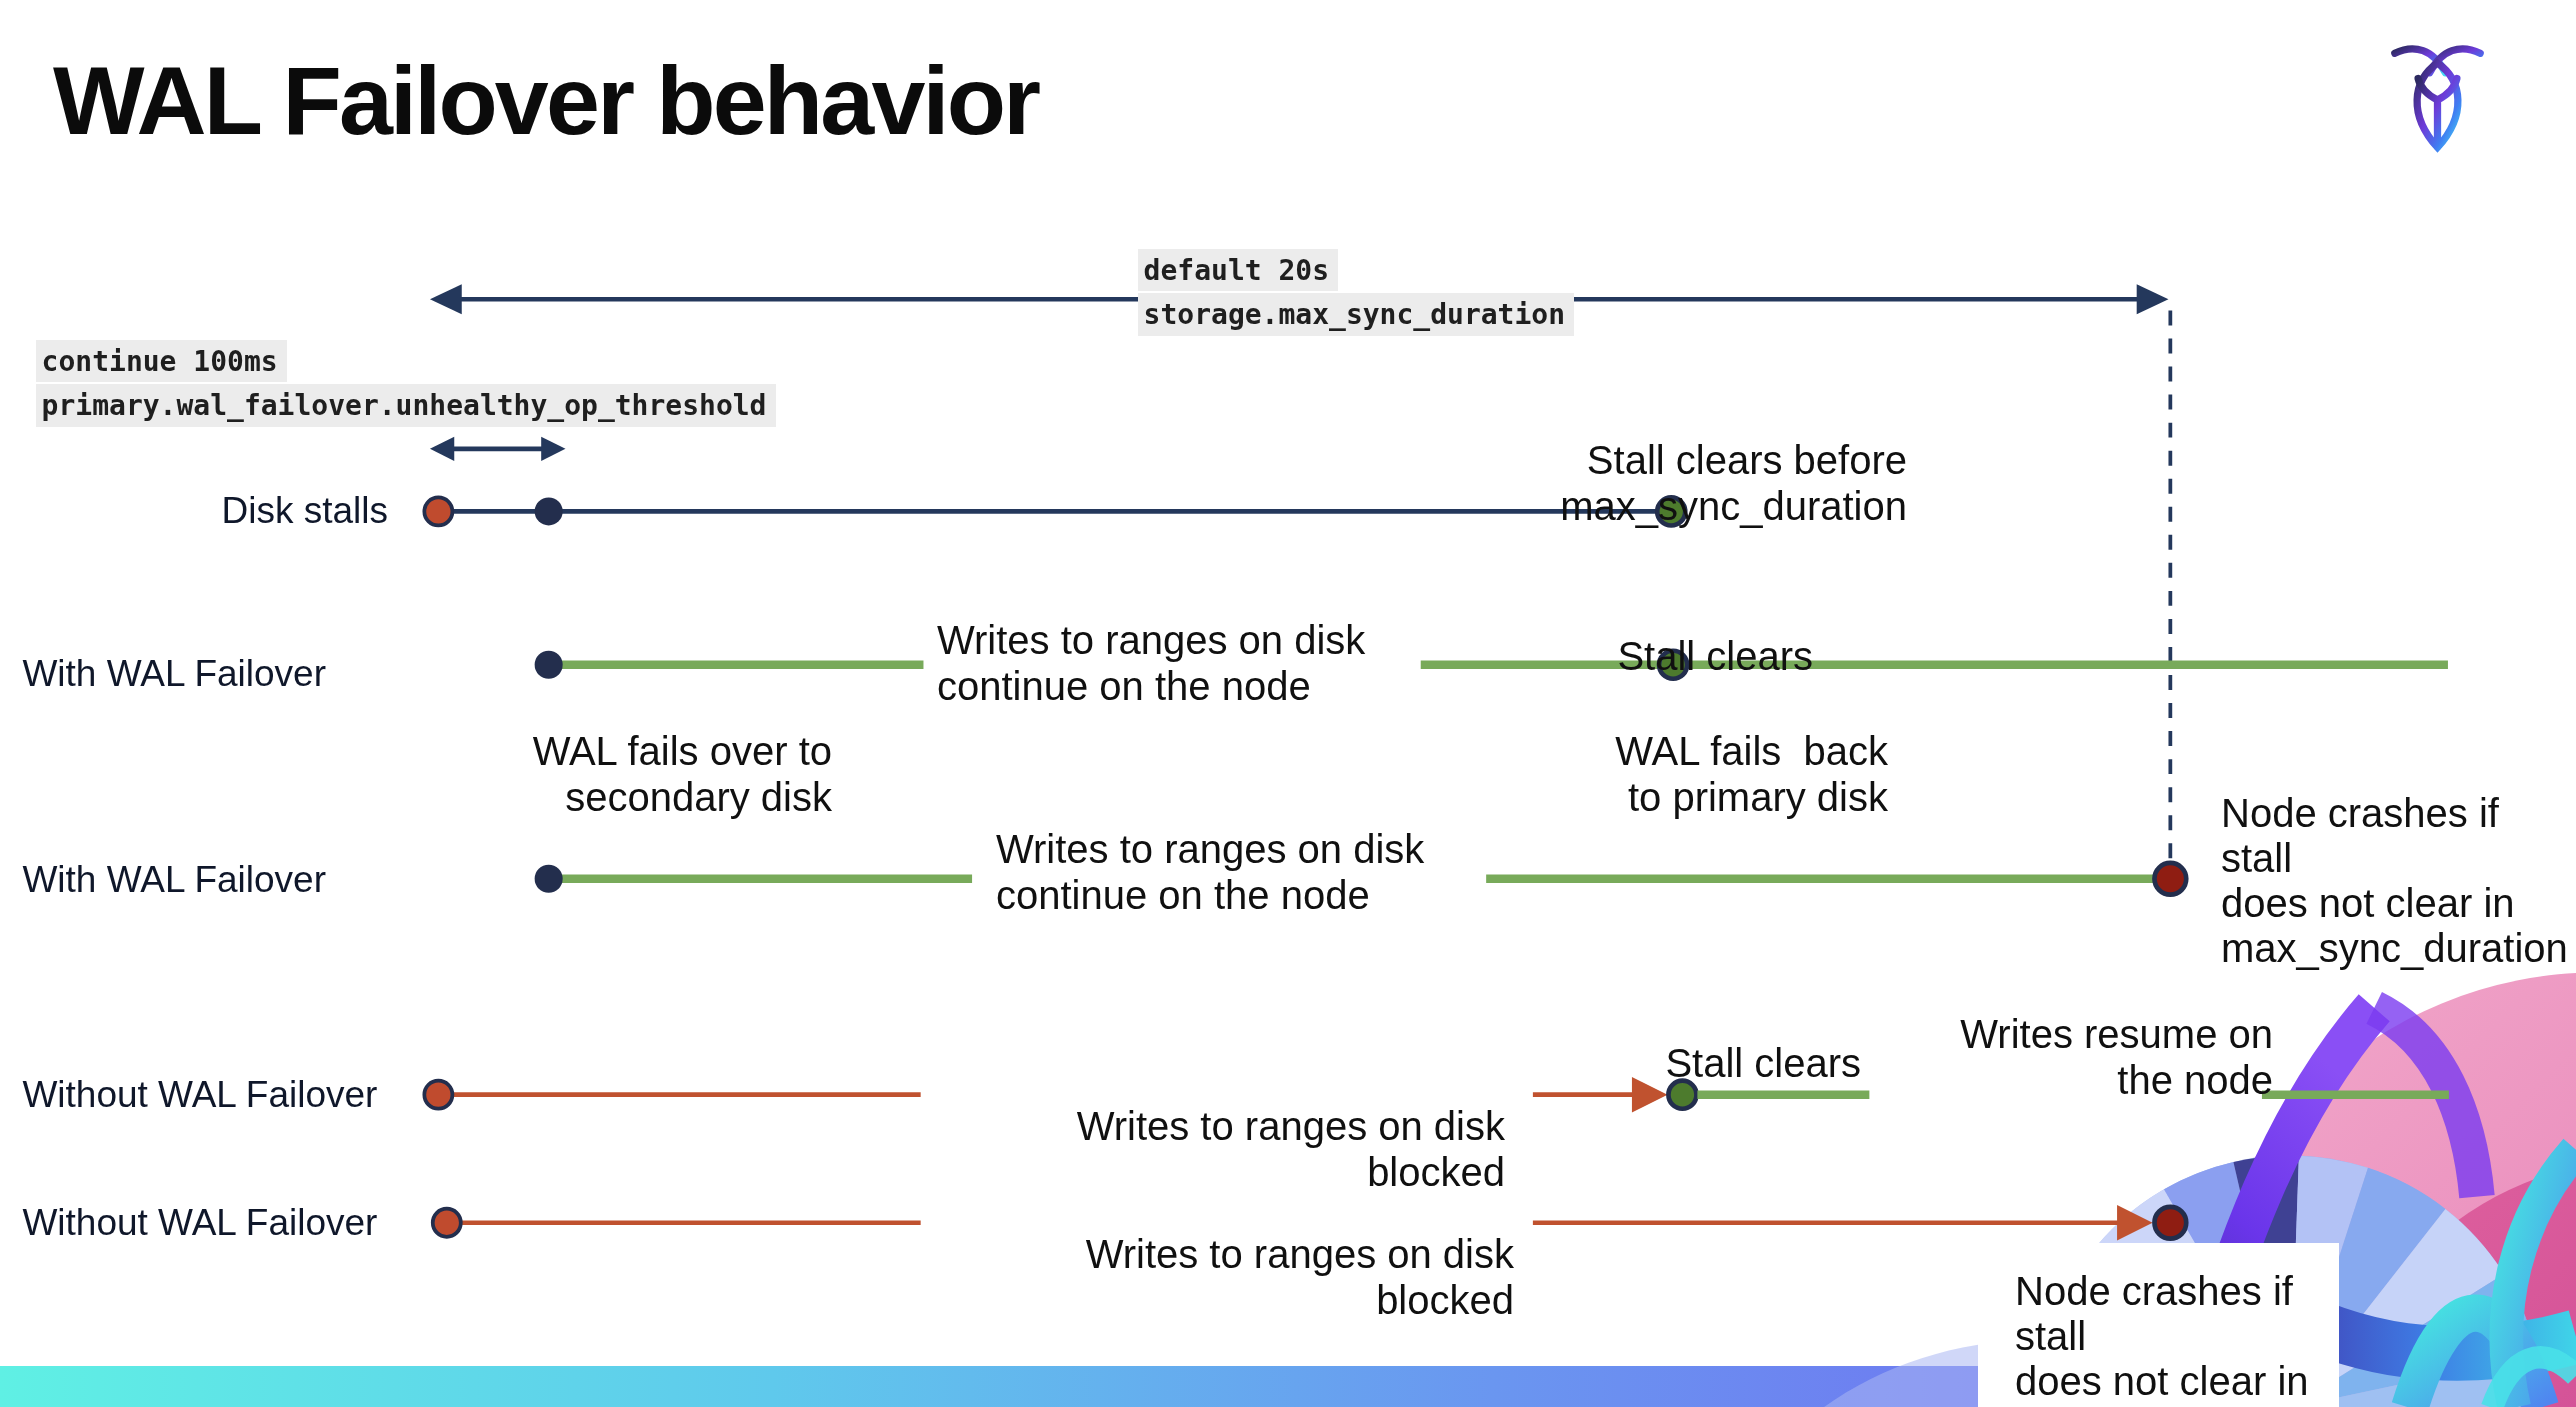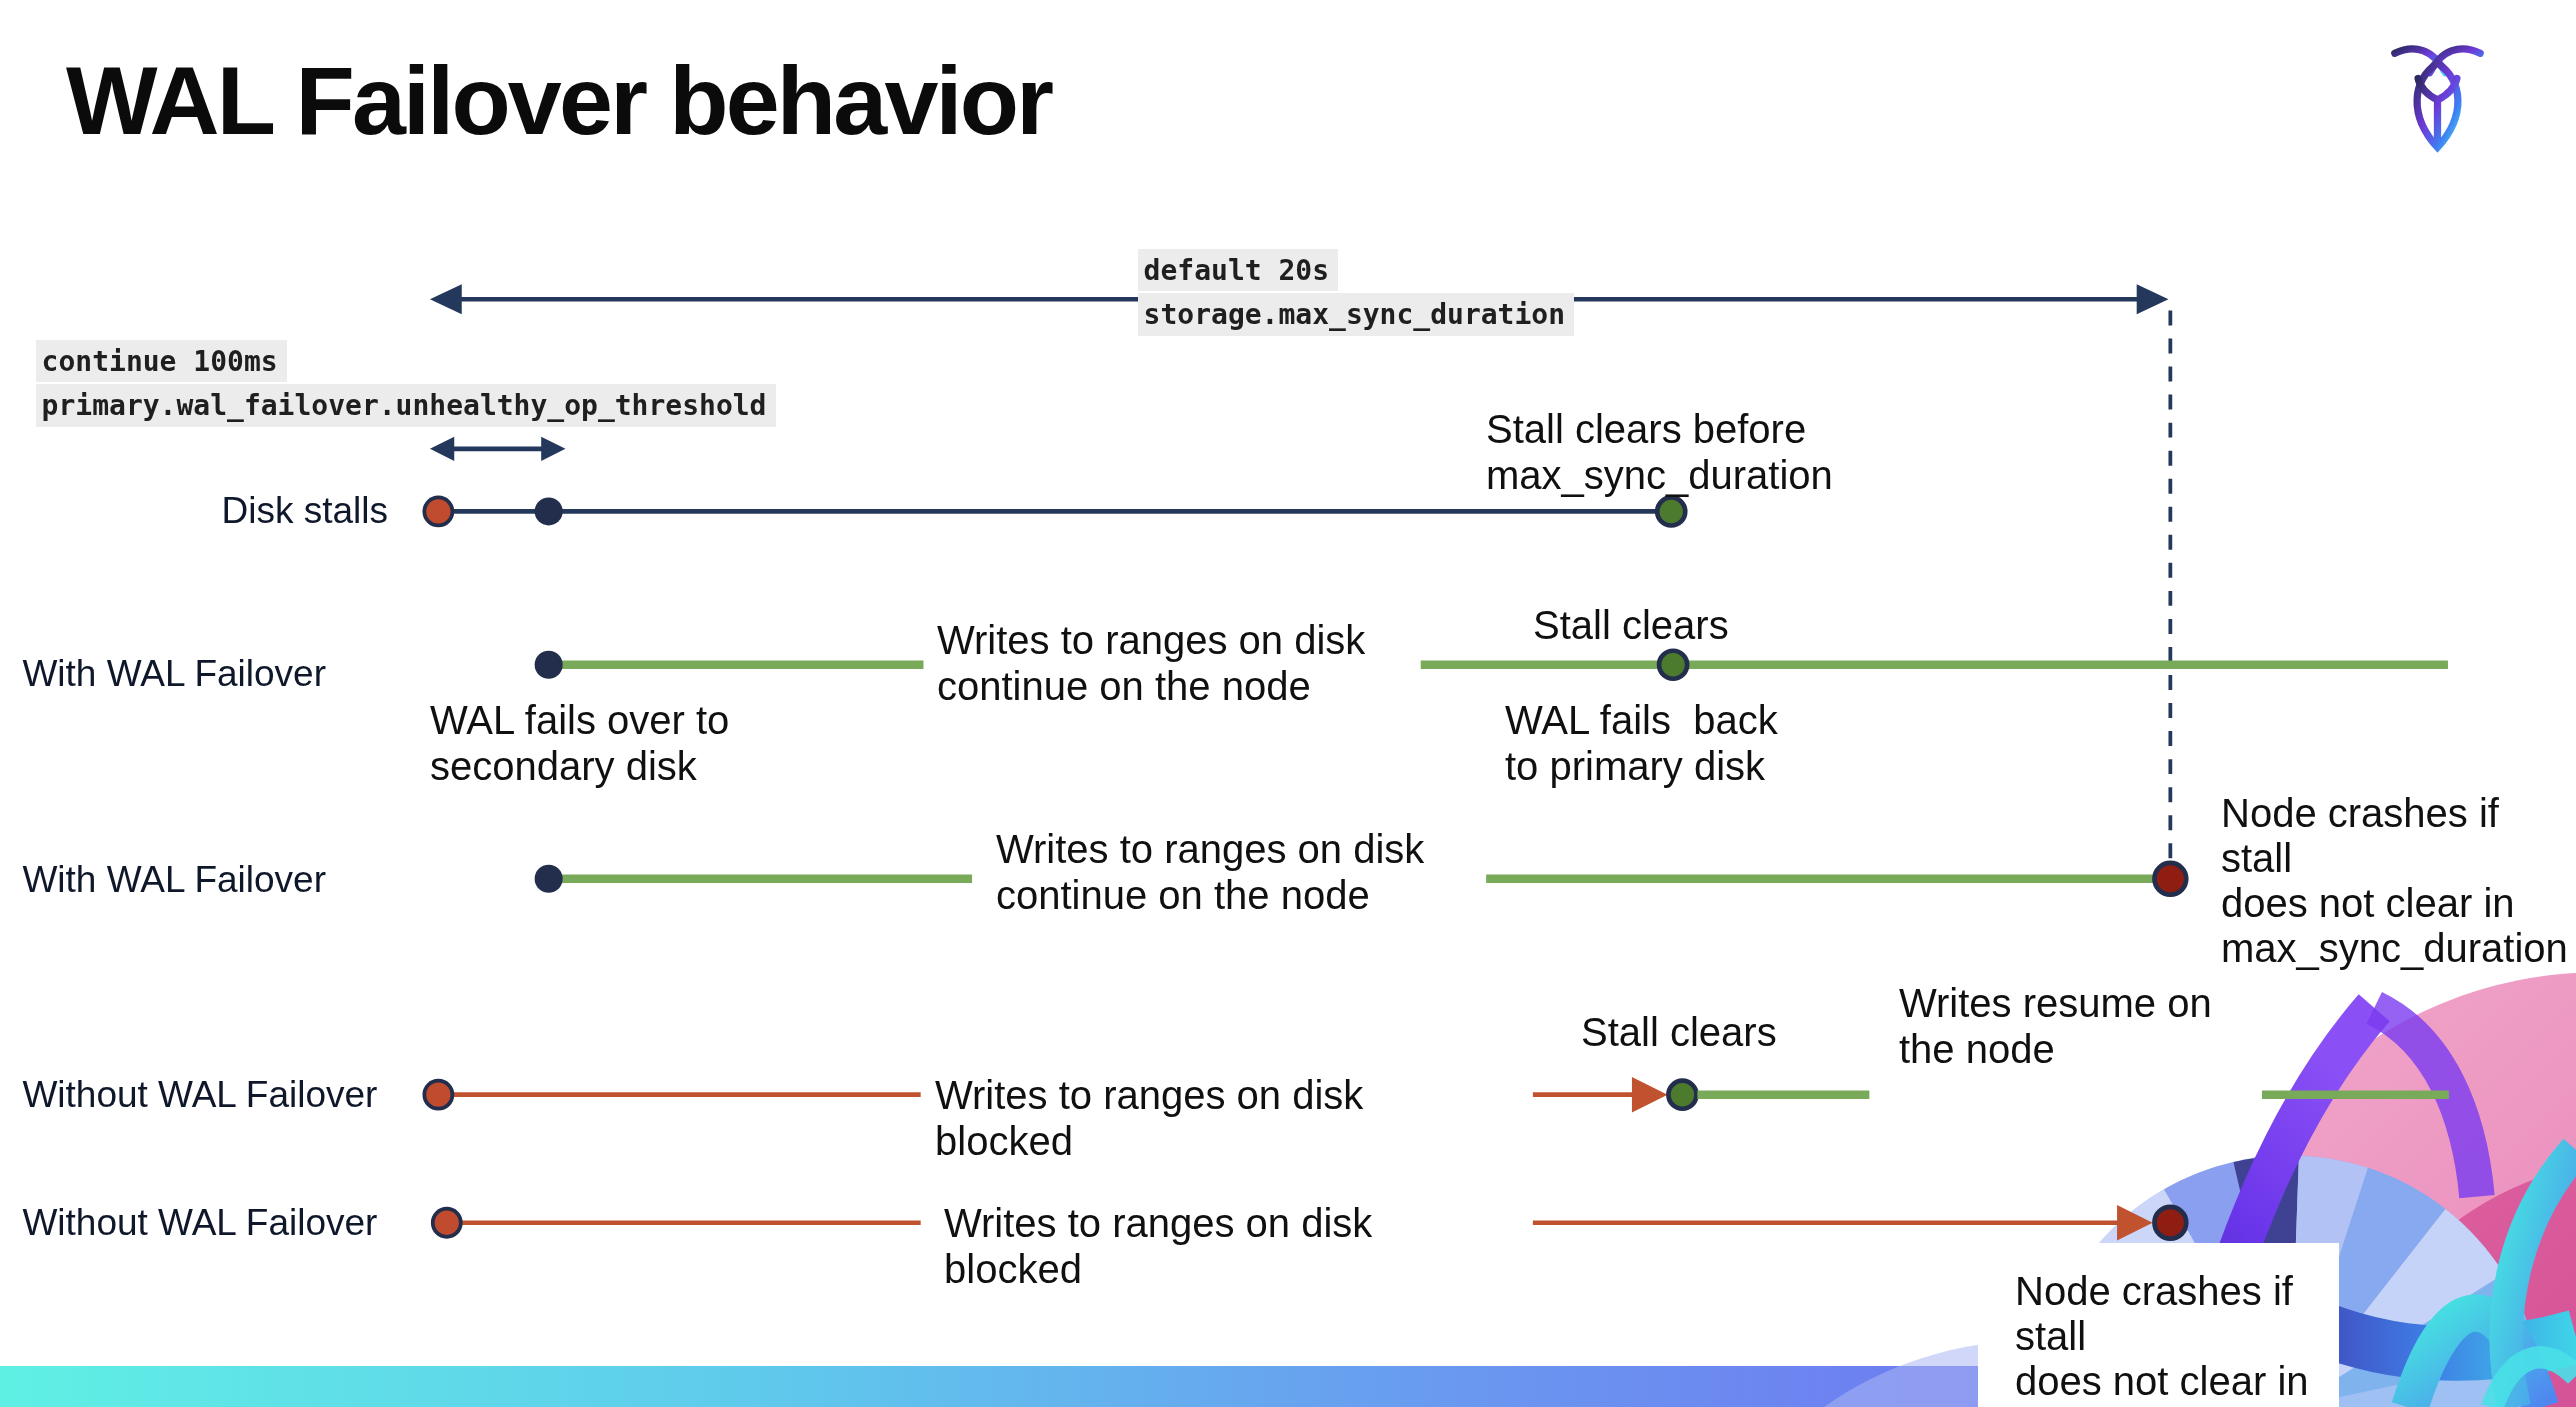--- a/index.html
+++ b/index.html
@@ -1,24 +1,24 @@
 <!DOCTYPE html>
 <html style="font-size:15px"><head>
 <meta charset="utf-8">
 <style>
   html,body{margin:0;padding:0;}
   body{width:2576px;height:1408px;position:relative;background:#ffffff;overflow:hidden;
        font-family:"Liberation Sans",sans-serif;}
   .abs{position:absolute;}
-  #title{left:66px;top:45px;font-size:97px;font-weight:700;letter-spacing:-2.8px;color:#0b0b0b;z-index:6;}
+  #title{left:53px;top:45px;font-size:97px;font-weight:700;letter-spacing:-2.8px;color:#0b0b0b;z-index:6;}
   .code-block{z-index:6;}
   .code-line{display:table;font-family:"DejaVu Sans Mono",monospace;font-size:28px;color:#1f1f1f;
              background:#ececec;padding:4.7px 9.3px 4.7px 5.6px;margin-bottom:1.9px;white-space:pre;font-weight:bold;}
   .ann{font-size:40px;line-height:46px;color:#101010;white-space:pre-wrap;z-index:6;}
-  .center{text-align:left;}
+  .center{text-align:right;margin-top:31px;}
   .right{text-align:right;}
   .row-label{font-size:37px;color:#0f172a;white-space:pre;z-index:6;}
   #diagram-svg{left:0;top:0;z-index:4;}
   #brand-art{left:1823px;top:916px;z-index:1;}
   #footer-bar{left:0;top:1366px;width:2576px;height:42px;z-index:0;
       background:linear-gradient(90deg,#5ff0e4 0%,#5fc9ec 30%,#6a96f0 58%,#6e79f1 78%,#7d52ea 100%);}
   #crash-box{left:1978px;top:1243px;width:361px;height:165px;background:#ffffff;z-index:5;}
   #crash-box .ann{position:absolute;left:37px;top:26px;line-height:45px;}
   #logo{left:2389px;top:37px;z-index:6;}
 </style>

